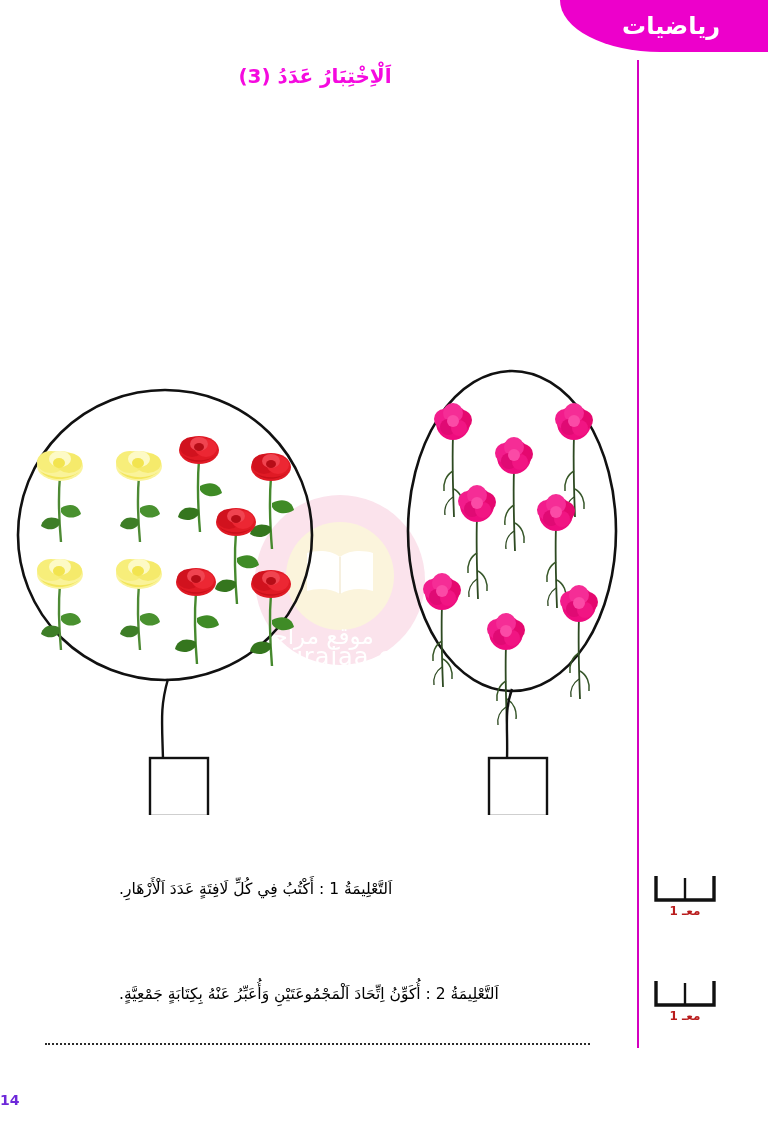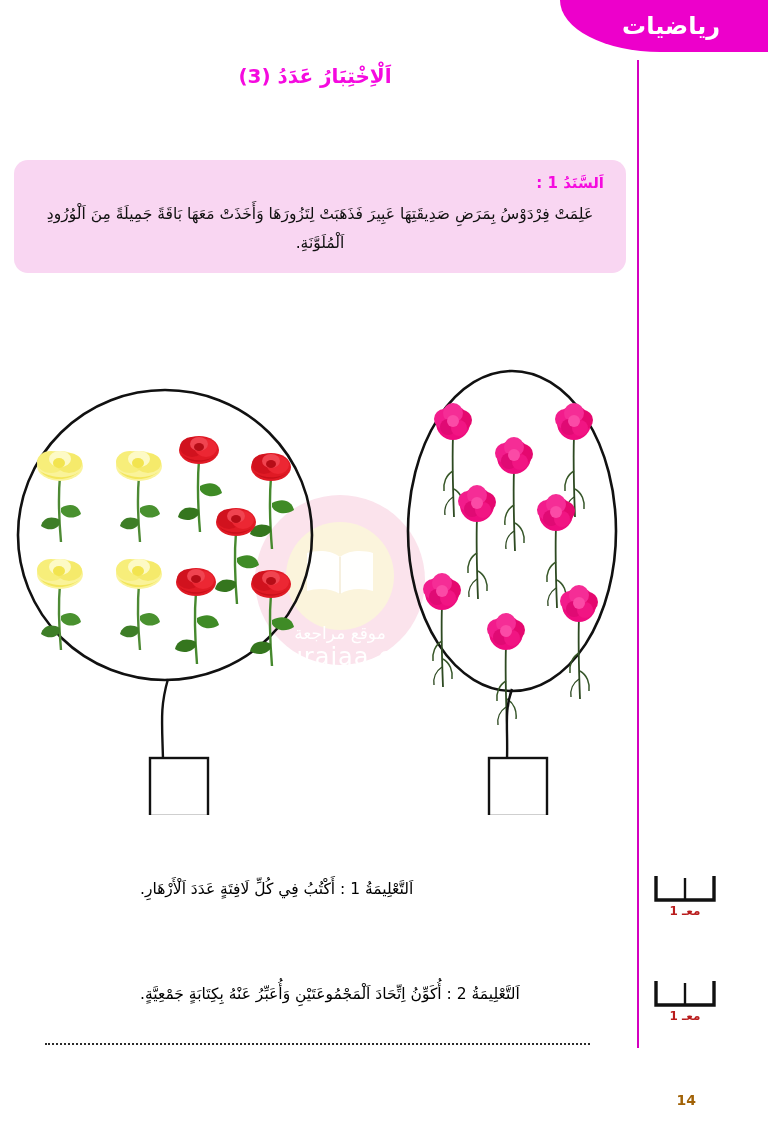--- a/index.html
+++ b/index.html
@@ -74,35 +74,35 @@
     position:absolute;left:31px;top:27px;
     width:108px;height:108px;border-radius:50%;
     background:#FBF4DC;
   }
   .wm-book{
     position:absolute;left:46px;top:52px;
     width:78px;height:52px;
   }
   .wm-ar{
     position:absolute;left:-5px;top:128px;width:180px;
-    text-align:center;color:#ffffff;font-size:17px;direction:rtl;
+    text-align:left;color:#ffffff;font-size:23px;direction:rtl;
   }
   .wm-url{
     position:absolute;left:-18px;top:148px;width:206px;
     text-align:center;color:#ffffff;font-size:24px;letter-spacing:1px;
   }
 
   
   .sets-layer{
     position:absolute;left:0;top:355px;width:637px;height:460px;
   }
 
   
   .instr{
-    position:absolute;width:560px;right:68px;
+    position:absolute;width:560px;right:89px;
     direction:rtl;text-align:left;
     color:#000000;font-size:15.5px;
   }
   .instr-1{top:880px;}
   .instr-2{top:985px;margin-left:28px;}
 
   
   .score{
     position:absolute;width:70px;height:50px;
   }
@@ -114,40 +114,36 @@
     direction:rtl;
   }
 
   
   .dotted-rule{
     position:absolute;left:45px;top:1043px;width:545px;height:0;
     border-top:2px dotted #2b2b2b;
   }
   .page-number{
     position:absolute;left:0;top:1092px;width:696px;
-    text-align:right;font-size:14px;font-weight:bold;color:#a16207;
+    text-align:left;font-size:14px;font-weight:bold;color:#6d28d9;
   }
 </style>
 </head>
 <body>
 
 <div class="page">
 
   <div class="subject-tab">
     <span class="subject-tab-label">رياضيات</span>
   </div>
 
   <div class="vrule"></div>
 
   <div class="page-title">اَلْاِخْتِبَارُ عَدَدُ (3)</div>
 
-  <div class="support-box">
-    <div class="support-label">اَلسَّنَدُ 1 :</div>
-    <div class="support-text">عَلِمَتْ فِرْدَوْسُ بِمَرَضِ صَدِيقَتِهَا عَبِيرَ فَذَهَبَتْ لِتَزُورَهَا وَأَخَذَتْ مَعَهَا بَاقَةً جَمِيلَةً مِنَ اَلْوُرُودِ اَلْمُلَوَّنَةِ.</div>
-  </div>
 
   <div class="watermark">
     <div class="wm-blob"></div>
     <div class="wm-disc"></div>
     <svg class="wm-book" viewBox="0 0 78 52">
       <path d="M39 10 C30 3,16 3,6 6 L6 44 C16 41,30 41,39 47 Z" fill="#ffffff" opacity="0.95"></path>
       <path d="M39 10 C48 3,62 3,72 6 L72 44 C62 41,48 41,39 47 Z" fill="#ffffff" opacity="0.95"></path>
       <path d="M39 10 L39 47" stroke="#f3ead2" stroke-width="1.4" fill="none"></path>
     </svg>
     <div class="wm-ar">موقع مراجعة</div>

